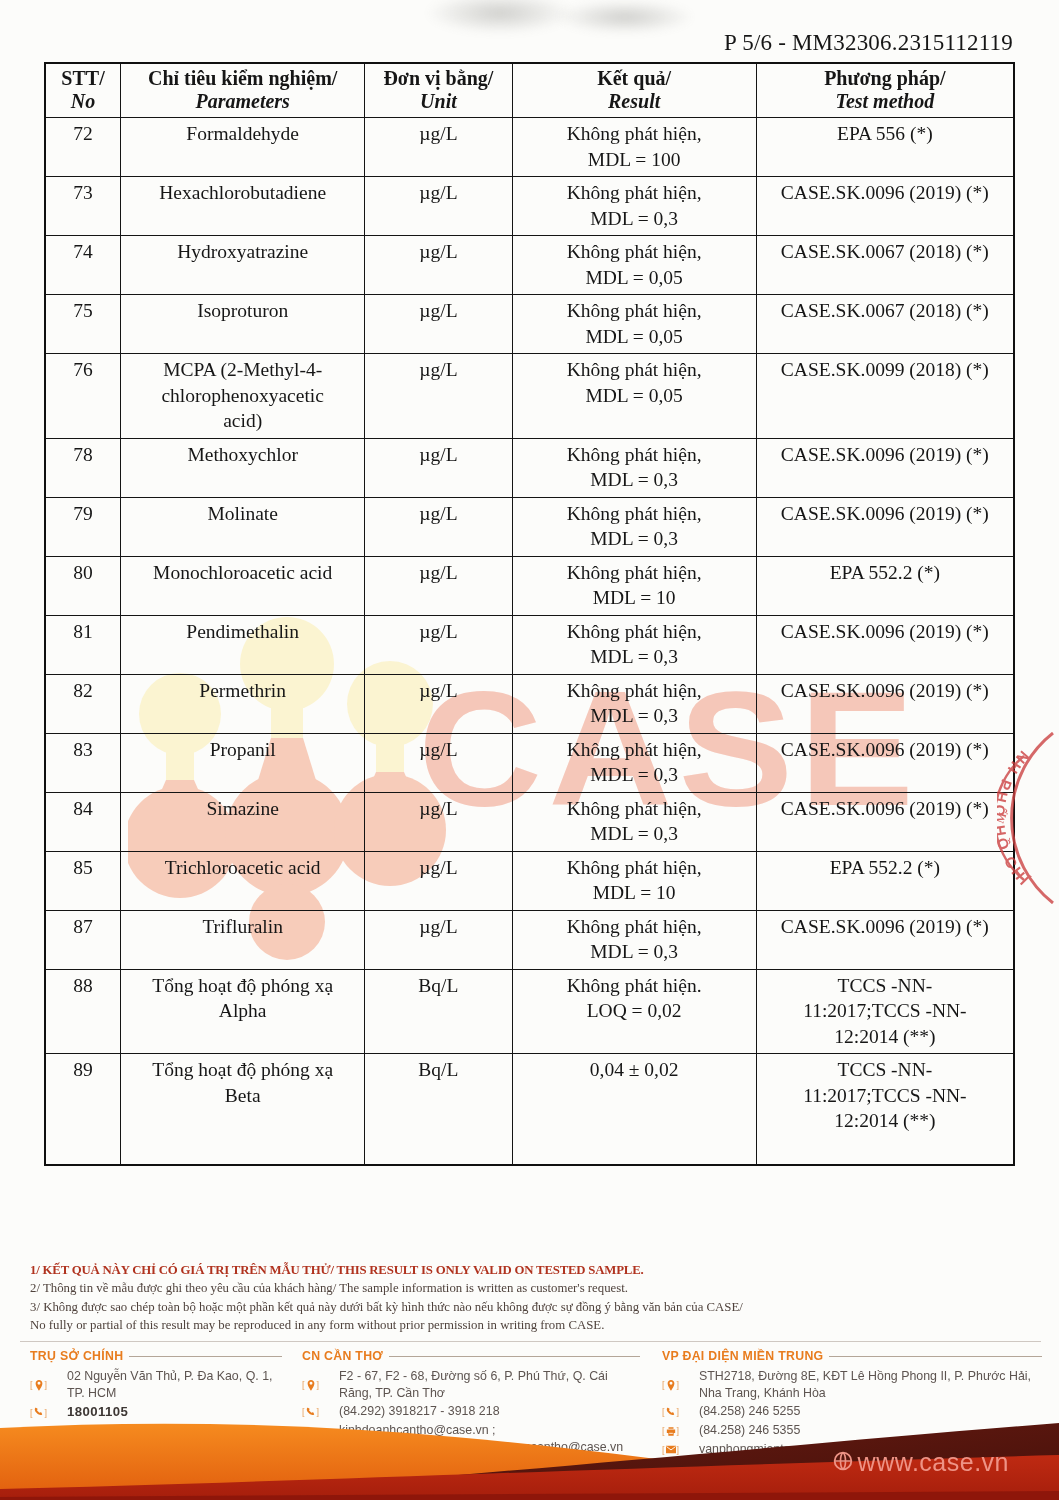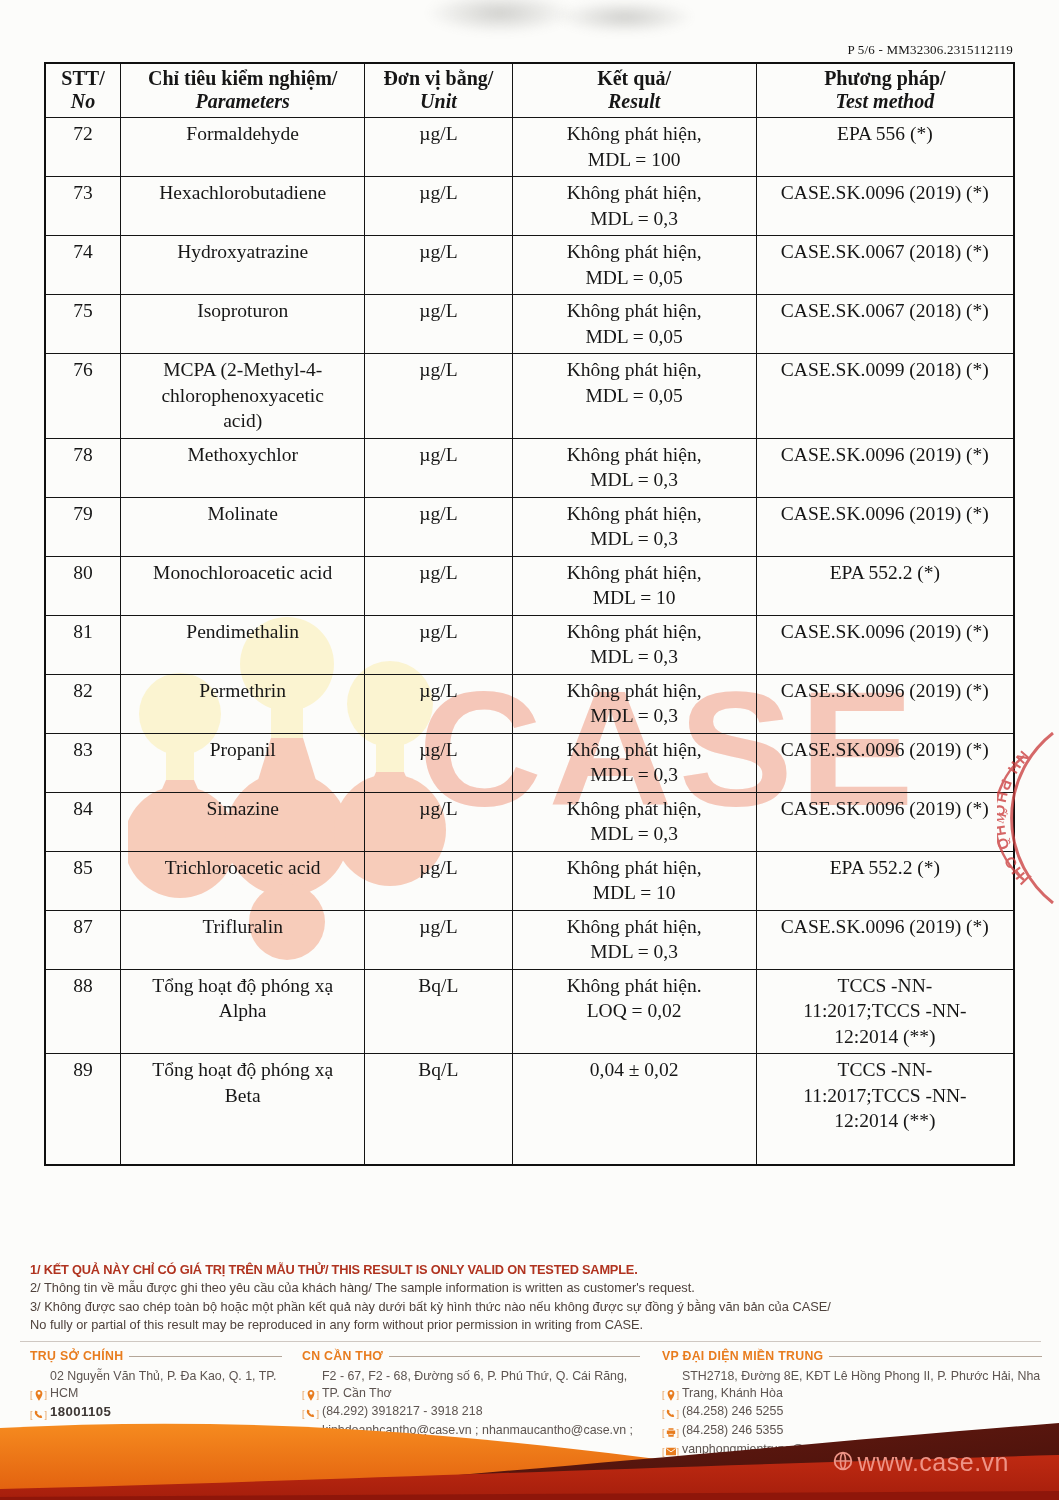--- a/index.html
+++ b/index.html
@@ -2,21 +2,21 @@
 <html><head>
 <meta charset="utf-8">
 <style>
   html,body{margin:0;padding:0;background:#e8e8e8;}
   .sheet{position:relative;width:1059px;height:1500px;background:#fcfcfa;overflow:hidden;
          font-family:"Liberation Serif",serif;color:#161616;}
   
   .smudge{position:absolute;border-radius:50%;filter:blur(4px);opacity:.45;background:
           radial-gradient(ellipse at center,#9a9a96 0%,rgba(150,150,146,0) 70%);}
   
-  .pageref{position:absolute;top:42px;right:46px;font-size:13px;letter-spacing:.2px;}
+  .pageref{position:absolute;top:30px;right:46px;font-size:23px;letter-spacing:.2px;}
   
   .wm{position:absolute;z-index:0;}
   .wm-case{left:418px;top:662px;font-family:"Liberation Sans",sans-serif;font-weight:bold;
            font-size:172px;line-height:1;letter-spacing:6px;color:#f3b3a1;opacity:.72;
            transform:scaleY(.95);}
   
   table.results{position:absolute;z-index:1;left:44px;top:62px;width:971px;
                 border-collapse:collapse;background:transparent;}
   table.results th,table.results td{border:1.6px solid #141414;background:transparent;
                 text-align:center;vertical-align:top;padding:3px 4px 4px;}
@@ -25,36 +25,36 @@
   th .en{font-weight:bold;font-style:italic;font-size:20px;line-height:23px;}
   td{font-size:19.5px;line-height:25.5px;}
   td .ln{white-space:nowrap;}
   col.c-no{width:7.8%;}col.c-param{width:25.2%;}col.c-unit{width:15.2%;}
   col.c-res{width:25.2%;}col.c-meth{width:26.6%;}
   tr.last td{padding-bottom:30px;}
   
   .stamp{position:absolute;right:0;top:732px;z-index:2;opacity:.8;}
   
   .notes{position:absolute;left:30px;top:1261px;width:1005px;z-index:3;
-         font-family:Liberation Sans, sans-serif;font-size:12.8px;line-height:1.43;
+         font-family:Liberation Serif, serif;font-size:12.8px;line-height:1.43;
          color:#4f423c;}
   .notes .n1{font-weight:bold;color:#b0331f;letter-spacing:-.2px;}
   
   .sep{position:absolute;left:20px;right:18px;top:1341px;border-top:1px solid #cfc8c2;}
   .offices{position:absolute;left:30px;top:1349px;width:1012px;display:flex;z-index:3;
            font-family:"Liberation Sans",sans-serif;}
   .office{flex:0 0 auto;}
   .office.o0{width:252px;margin-right:20px;}
   .office.o1{width:338px;margin-right:22px;}
   .office.o2{width:380px;}
   .office h4{display:flex;align-items:center;margin:0 0 5px;color:#e87c1e;font-size:12.3px;
              font-weight:bold;letter-spacing:.3px;white-space:nowrap;}
   .office h4 .rule{flex:1;border-top:1.4px solid #b4a698;margin-left:6px;}
-  .cline{display:flex;align-items:flex-end;margin:2px 0;font-size:12.4px;color:#5d5450;
-         line-height:1.35;}
+  .cline{display:flex;align-items:center;margin:2px 0;font-size:12.4px;color:#5d5450;
+         line-height:1.35;gap:17px;}
   .cline.bold .ctext{font-weight:bold;color:#3d3734;font-size:13.2px;letter-spacing:.4px;}
   .icw{flex:0 0 20px;color:#e87c1e;font-size:10px;display:flex;align-items:center;
        margin-top:1px;}
   .icw::before{content:"[";color:#e8a25e;font-size:9px;margin-right:1px;}
   .icw::after{content:"]";color:#e8a25e;font-size:9px;margin-left:1px;}
   .icw svg{width:10px;height:11px;}
   
   .wave{position:absolute;left:0;bottom:0;z-index:4;}
   .site{position:absolute;right:50px;top:1448px;z-index:5;display:flex;align-items:center;
         gap:5px;font-family:"Liberation Sans",sans-serif;font-size:25px;color:#ee9386;

